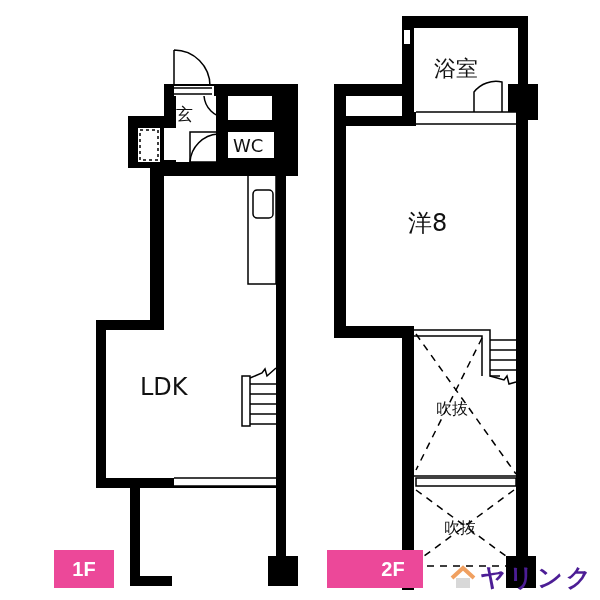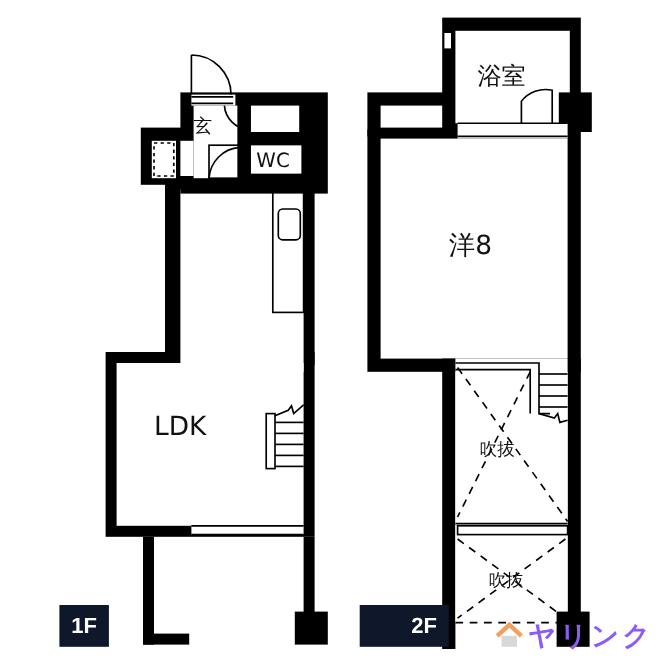--- a/index.html
+++ b/index.html
@@ -4,25 +4,25 @@
 <style>
   html, body { margin:0; padding:0; background:#ffffff; }
   body { width:600px; height:600px; position:relative; overflow:hidden;
          font-family:"DejaVu Sans", "Liberation Sans", sans-serif; }
   svg { position:absolute; left:0; top:0; }
   .wall { fill:#000000; }
   .room { fill:#ffffff; }
   .thin { fill:none; stroke:#000; stroke-width:1.5; }
   .dash { fill:none; stroke:#000; stroke-width:1.5; stroke-dasharray:7 6; }
   .lbl { font-family:"DejaVu Sans", "Liberation Sans", sans-serif; fill:#111; }
-  .floor-badge { position:absolute; width:45px; height:38px; background:#0f172a;
+  .floor-badge { position:absolute; width:60px; height:38px; background:#ec4899;
                  color:#fff; font-family:"Liberation Sans", sans-serif; font-weight:bold;
                  font-size:20px; display:flex; align-items:center; justify-content:center; }
   .brand { position:absolute; left:452px; top:561px; font-family:"DejaVu Sans", sans-serif;
-           font-size:25px; color:#8b5cf6; font-weight:bold; letter-spacing:3px; }
+           font-size:25px; color:#4c1d95; font-weight:bold; letter-spacing:3px; }
 </style>
 </head>
 <body>
 
 <svg width="600" height="600" viewBox="0 0 600 600">
 
   <g>
 
     <rect class="wall" x="96" y="320" width="190" height="168"></rect>
     <rect class="wall" x="150" y="160" width="136" height="172"></rect>

